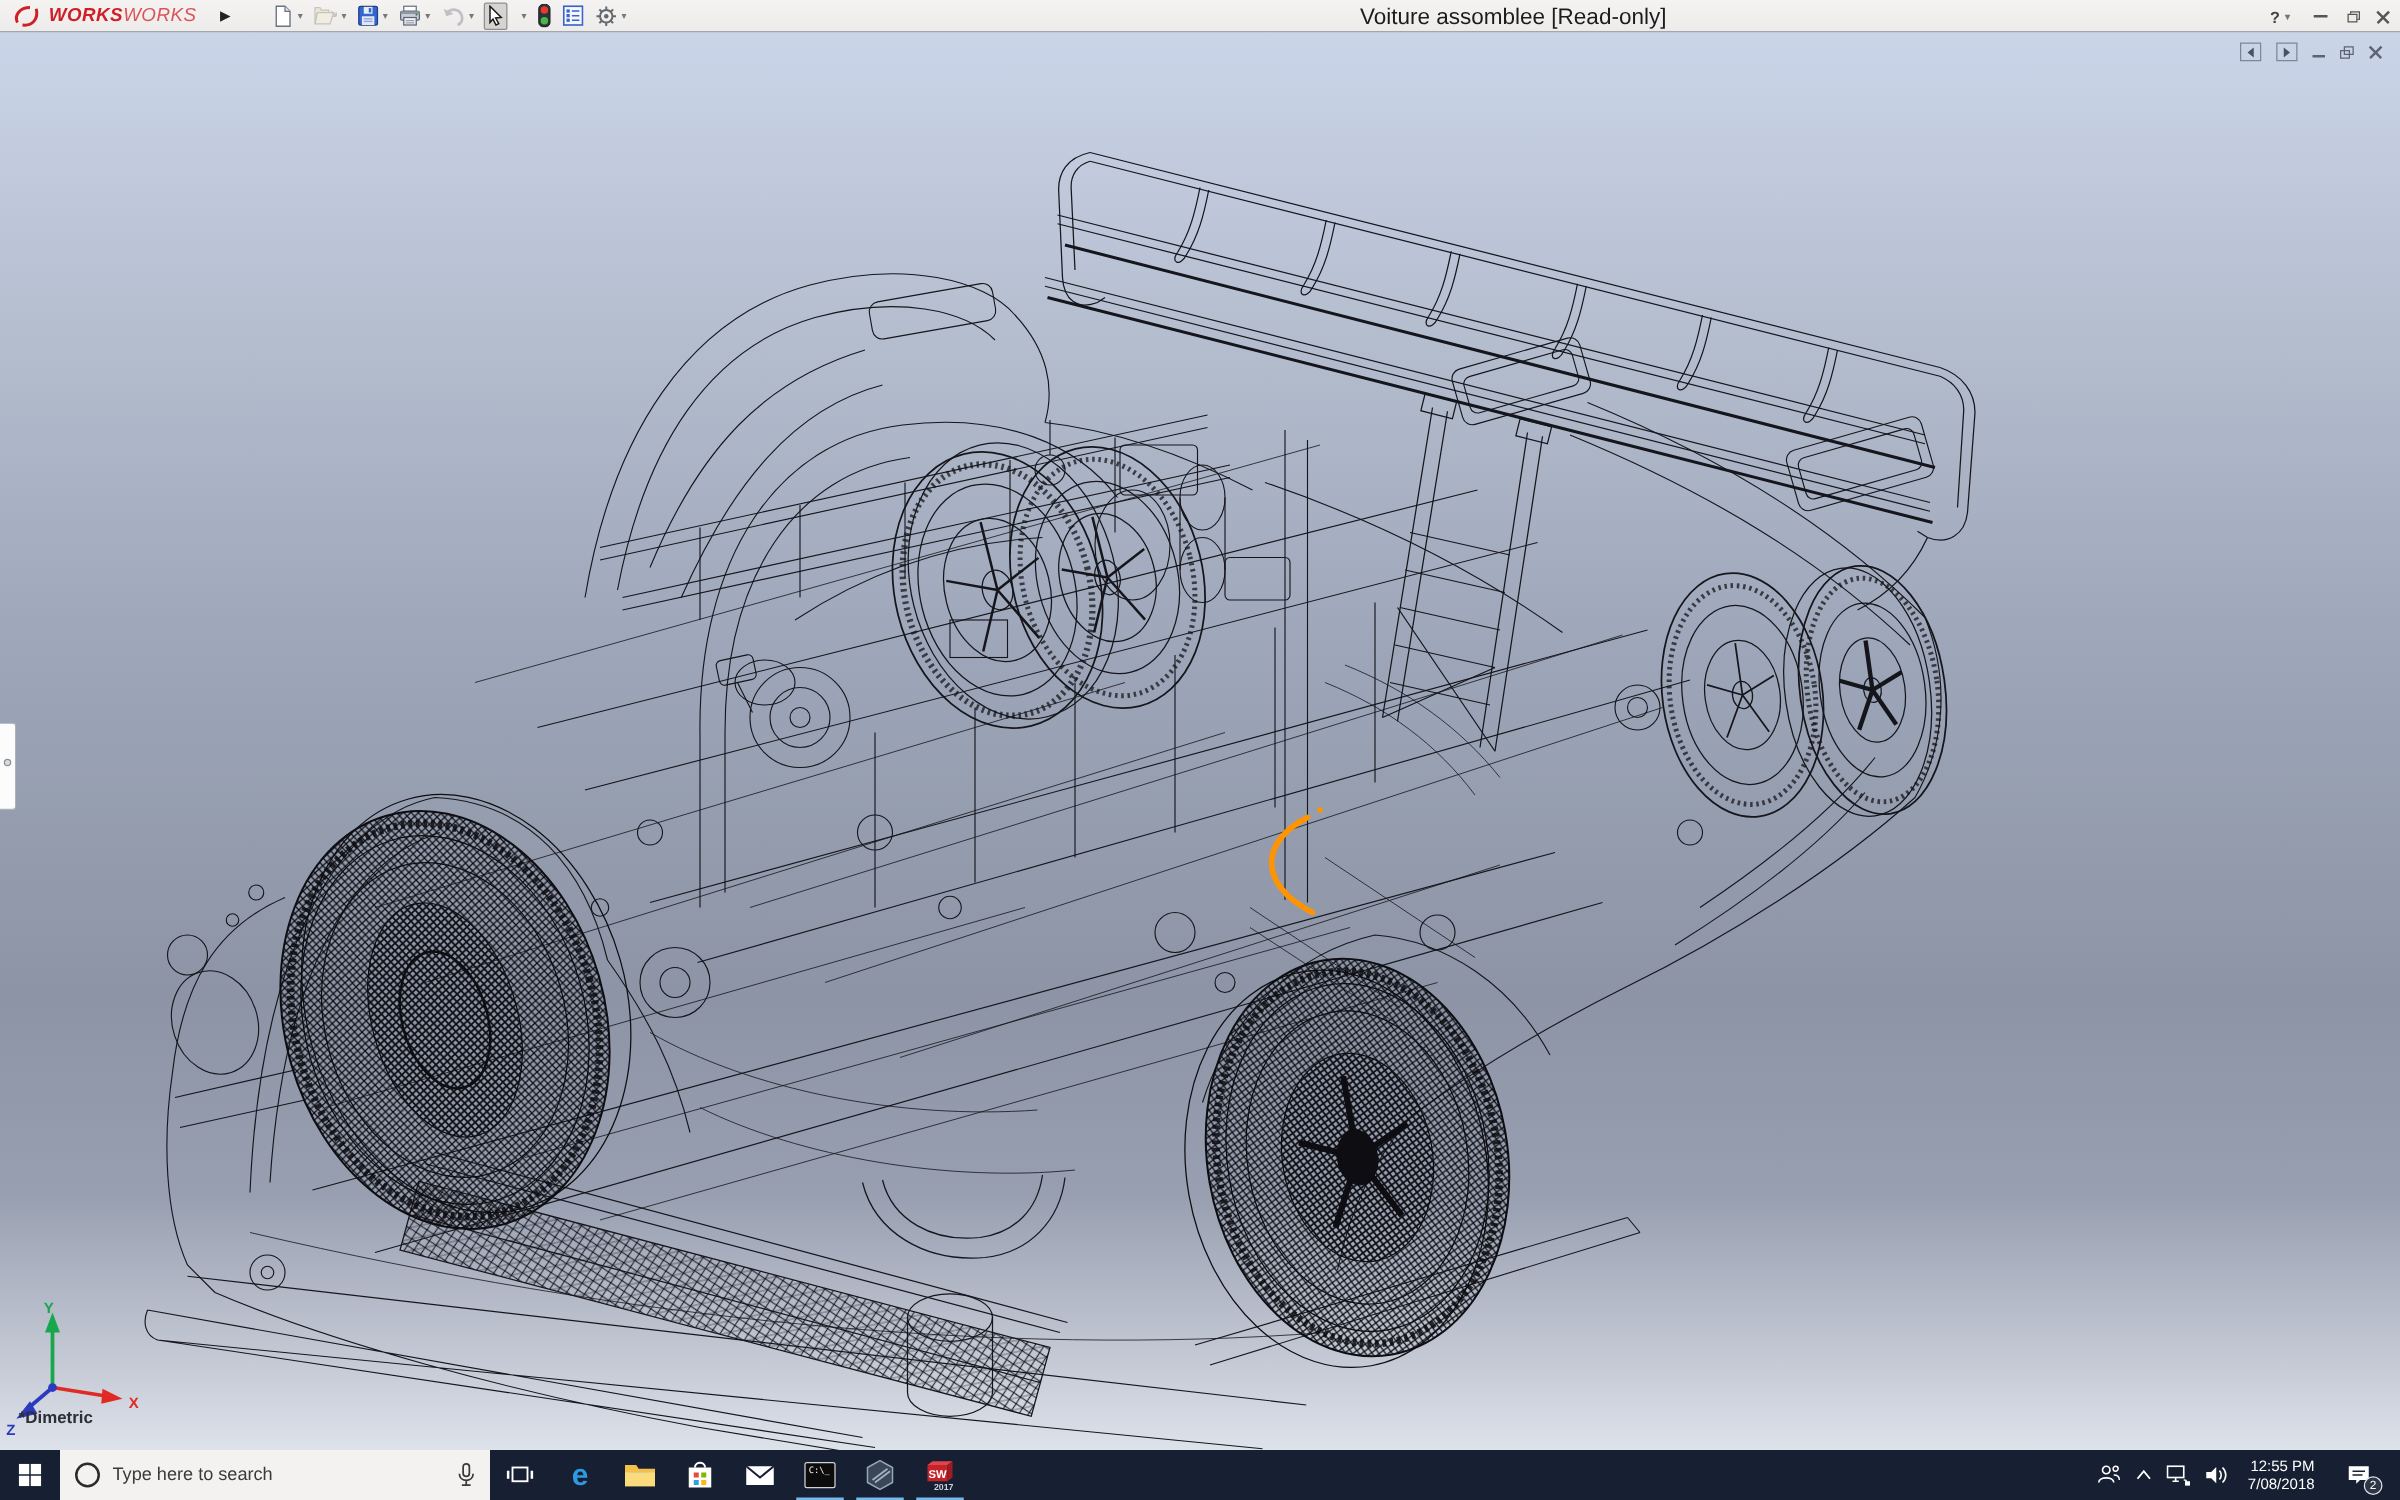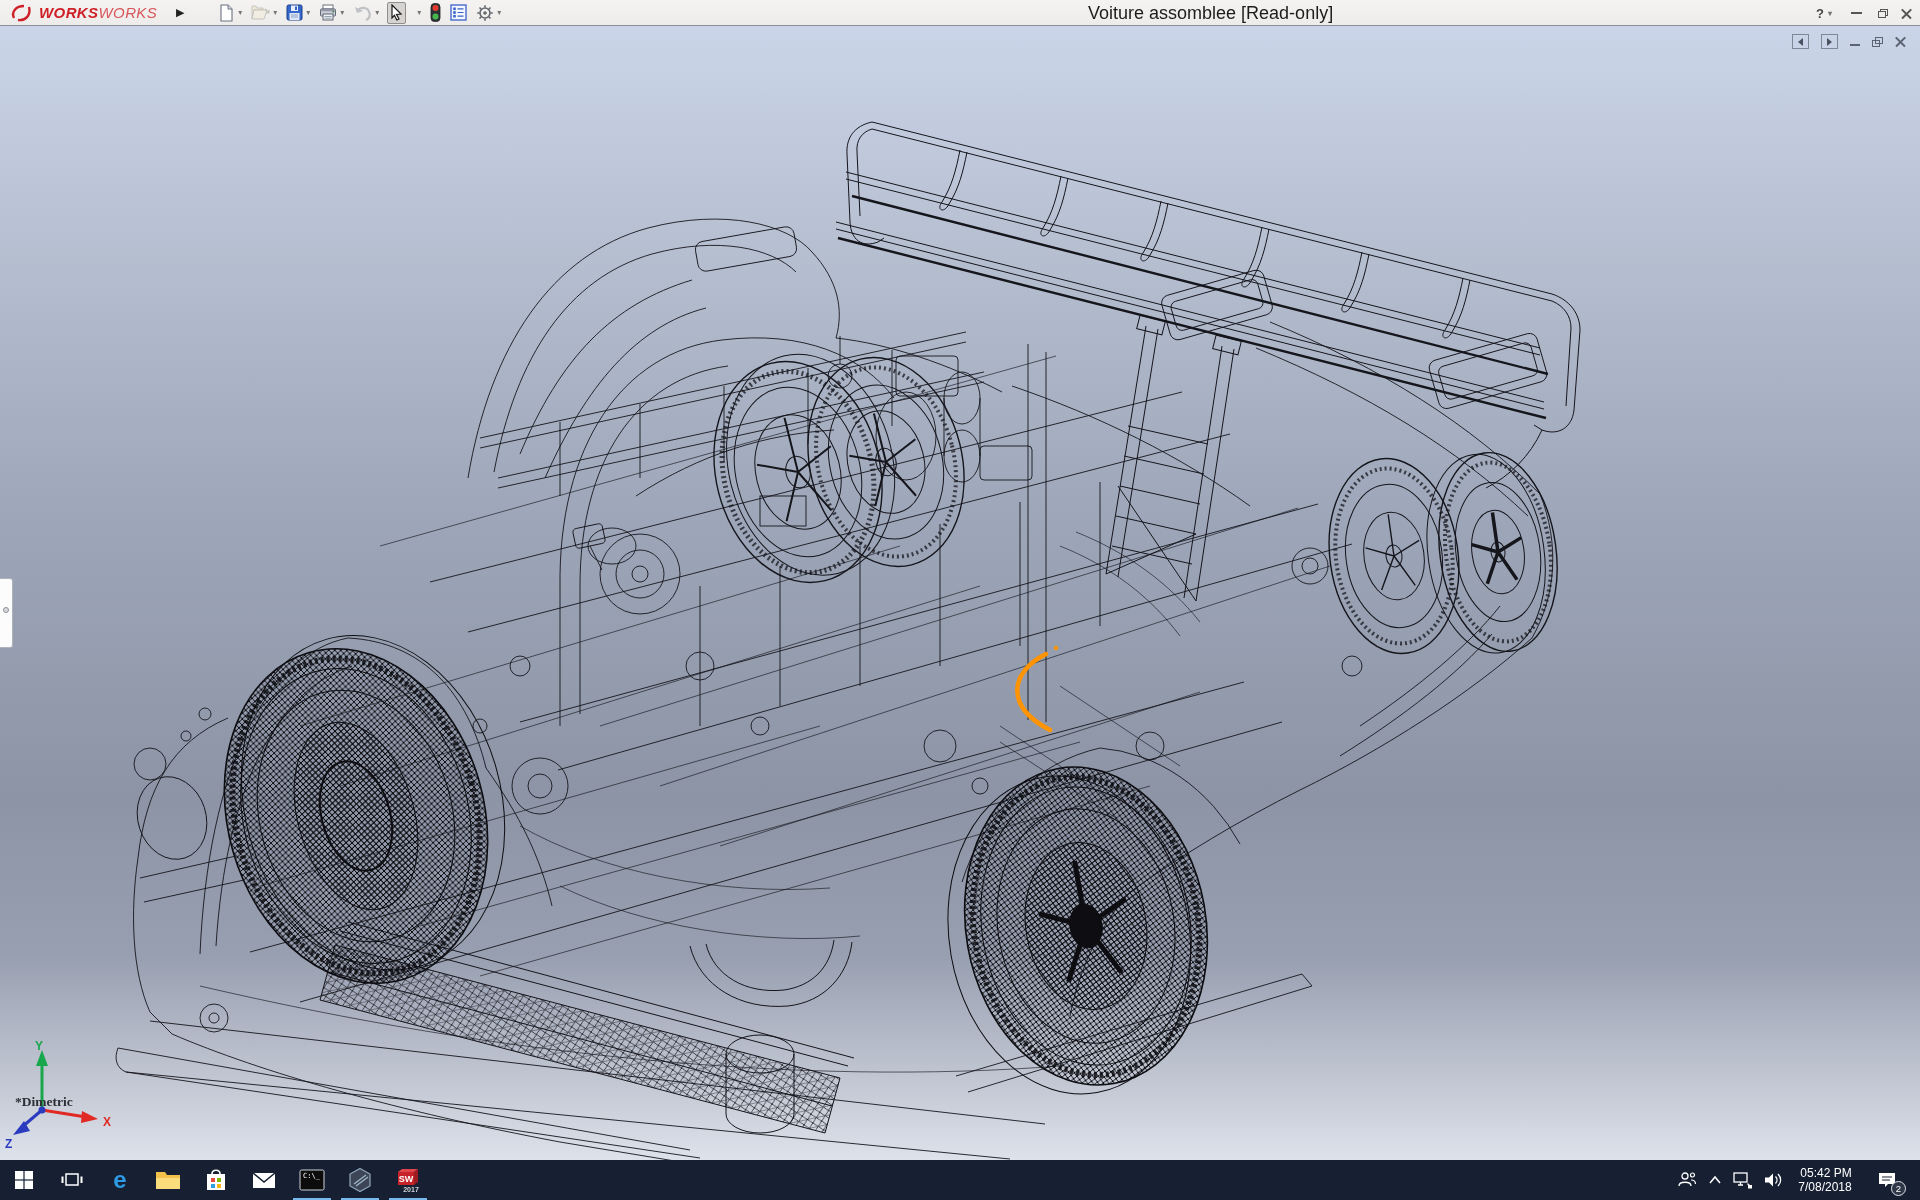--- a/index.html
+++ b/index.html
@@ -46,21 +46,21 @@
   .doc-rest { position:relative; width:11px; height:10px; }
   .doc-rest i { position:absolute; border:1.4px solid #5c6472; width:8px; height:7px; display:block; }
   .doc-rest i.b{ left:0; bottom:0; } .doc-rest i.f{ right:0; top:0; }
   .doc-x { position:relative; width:11px; height:11px; }
   .doc-x:before,.doc-x:after{ content:""; position:absolute; left:-1px; top:5px; width:13px; height:1.6px; background:#5c6472; }
   .doc-x:before{ transform:rotate(45deg);} .doc-x:after{ transform:rotate(-45deg);}
   #left-tab { position:absolute; left:0; top:552px; width:13px; height:70px; background:#fcfcfc;
     border:1px solid #aeb2ba; border-left:none; border-radius:0 3px 3px 0; }
   #left-tab .dot { position:absolute; left:3px; top:28px; width:6px; height:6px; border-radius:50%;
     border:1px solid #8d9199; background:#d8dadd; }
-  #view-label { position:absolute; left:15px; top:1068px; font-size:13.5px; font-weight:bold; color:#2e2e36;font-family:Liberation Serif, serif; }
+  #view-label { position:absolute; left:15px; top:1100px; font-size:13.5px; font-weight:bold; color:#2e2e36; }
   #triad { position:absolute; left:4px; top:1014px; }
 
   
   #taskbar { position:absolute; left:0; top:1160px; width:1920px; height:40px; background:#172032; display:flex; }
   .tb-cell { width:48px; height:40px; display:flex; align-items:center; justify-content:center; position:relative; }
   #search-box { width:344px; height:40px; background:#f3f2f1; display:flex; align-items:center; }
   #search-box .cortana { width:20px; height:20px; border:2.4px solid #2b2b2b; border-radius:50%; margin-left:12px; }
   #search-box input { flex:1; border:none; outline:none; background:transparent; font-size:14.5px; color:#3a3a3a;
     margin-left:10px; font-family:"Liberation Sans",sans-serif; }
   #search-box input::placeholder { color:#3a3a3a; opacity:1; }
@@ -398,20 +398,28 @@
   <div id="taskbar">
     <div class="tb-cell">
       <svg width="18" height="18" viewBox="0 0 18 18">
         <rect x="0" y="0" width="8.4" height="8.4" fill="#fff"></rect>
           <rect x="9.6" y="0" width="8.4" height="8.4" fill="#fff"></rect>
         <rect x="0" y="9.6" width="8.4" height="8.4" fill="#fff"></rect>
           <rect x="9.6" y="9.6" width="8.4" height="8.4" fill="#fff"></rect>
       </svg>
     </div>
 
+    <div id="search-box">
+      <div class="cortana"></div>
+      <input type="text" placeholder="Type here to search" style="">
+      <svg class="mic" width="14" height="20" viewBox="0 0 14 20">
+        <rect x="4.5" y="1" width="5" height="10" rx="2.5" fill="none" stroke="#3a3a3a" stroke-width="1.4"></rect>
+        <path d="M1.5 9 C1.5 16 12.5 16 12.5 9 M7 14.5 L7 18 M3.5 18 L10.5 18" fill="none" stroke="#3a3a3a" stroke-width="1.4"></path>
+      </svg>
+    </div>
 
     <div id="apps">
       <div class="app">
         <svg width="24" height="24" viewBox="0 0 24 24">
           <rect x="6" y="6" width="12" height="11" fill="none" stroke="#fff" stroke-width="1.5"></rect>
           <path d="M2.5 8.5 L2.5 15 M21.5 8.5 L21.5 15" stroke="#fff" stroke-width="2"></path>
         </svg>
       </div>
       <div class="app">
         <svg width="26" height="26" viewBox="0 0 26 26">
@@ -487,21 +495,21 @@
         </svg>
       </div>
       <div class="tray-cell" style="width:30px">
         <svg width="20" height="18" viewBox="0 0 20 18">
           <polygon points="2,6.5 6,6.5 10,2.5 10,15.5 6,11.5 2,11.5" fill="#fff"></polygon>
           <path d="M12.5 5.5 C14.5 7.5 14.5 10.5 12.5 12.5 M15 3 C18.5 6.5 18.5 11.5 15 15" fill="none" stroke="#fff" stroke-width="1.3"></path>
         </svg>
       </div>
       <div class="tray-cell" id="clock">
         <div>
-          <div>05:42 PM</div>
+          <div>12:55 PM</div>
           <div>7/08/2018</div>
         </div>
       </div>
       <div class="tray-cell" id="action-center">
         <svg width="20" height="19" viewBox="0 0 20 19">
           <path d="M2 2 L18 2 L18 13 L11 13 L8 16 L8 13 L2 13 Z" fill="#fff"></path>
           <path d="M5 6 L15 6 M5 9 L13 9" stroke="#172032" stroke-width="1.2"></path>
         </svg>
         <div id="ac-badge">2</div>
       </div>

